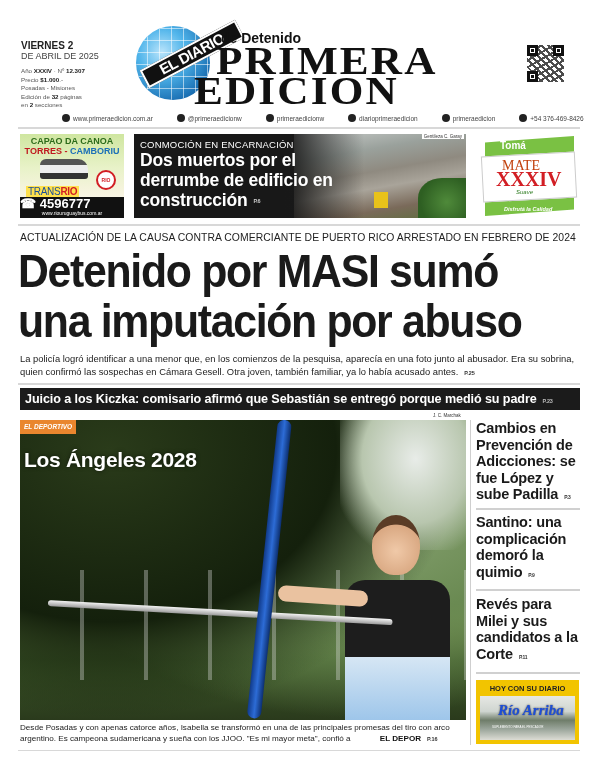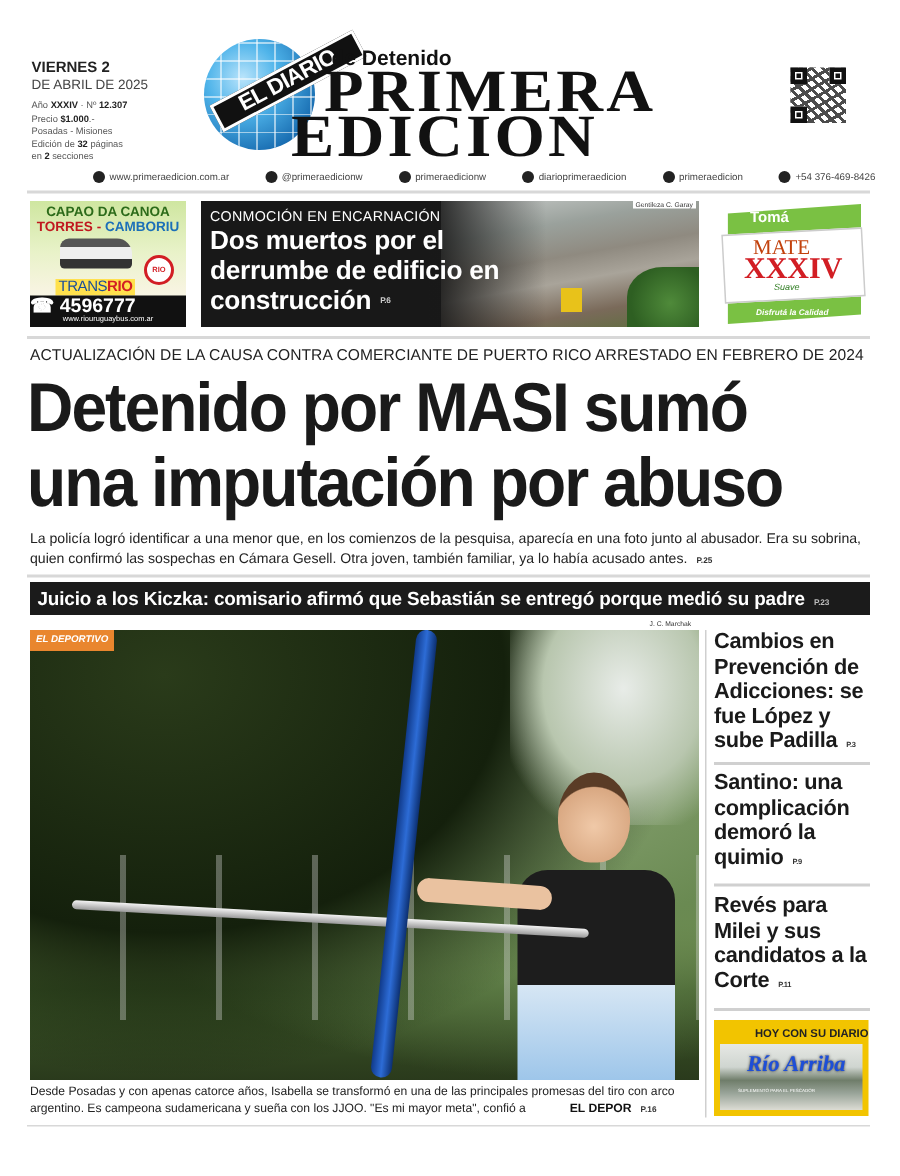--- a/index.html
+++ b/index.html
@@ -48,21 +48,21 @@
   .rule { position: absolute; left: 18px; width: 562px; height: 2px; background: #d8d8d8; }
 
   
   .ad-transrio { position: absolute; left: 20px; top: 134px; width: 104px; height: 84px; overflow: hidden;
     background: linear-gradient(180deg, #cfe6a0 0%, #e8f2c8 40%, #f7f4e0 70%, #fff 100%); }
   .ad-transrio .l1 { position: absolute; left: 5px; top: 2px; width: 94px; text-align: center; font-size: 9px; font-weight: bold; color: #2c6b1a; }
   .ad-transrio .l2 { position: absolute; left: 3px; top: 12px; width: 98px; text-align: center; font-size: 9px; font-weight: bold; color: #c0181f; }
   .ad-transrio .l2 span { color: #1b6fb8; }
   .ad-transrio .bus { position: absolute; left: 20px; top: 25px; width: 48px; height: 20px; border-radius: 6px 10px 3px 3px; background: linear-gradient(180deg,#555 0 30%, #eee 30% 70%, #333 70%); }
   .ad-transrio .rio-badge { position: absolute; left: 76px; top: 36px; width: 20px; height: 20px; border-radius: 50%; background: #fff; border: 2px solid #d21e24; font-size: 5px; color: #d21e24; font-weight: bold; text-align: center; line-height: 16px; }
-  .ad-transrio .brand { position: absolute; left: 6px; top: 52px; font-size: 10px; color: #1b4e9a; letter-spacing: -0.3px; background: #ffe14d; padding: 0 2px; margin-left: 11px; }
+  .ad-transrio .brand { position: absolute; left: 6px; top: 52px; font-size: 10px; color: #1b4e9a; letter-spacing: -0.3px; background: #ffe14d; padding: 0 2px; }
   .ad-transrio .brand b { color: #d21e24; }
   .ad-transrio .phone { position: absolute; left: 0; top: 63px; width: 104px; height: 21px; background: #111; color: #fff; }
   .ad-transrio .phone .num { display: block; font-size: 13px; font-weight: bold; text-align: left; line-height: 13px; }
   .ad-transrio .phone .url { display: block; font-size: 5px; text-align: center; line-height: 7px; }
 
   .top-story { position: absolute; left: 134px; top: 134px; width: 332px; height: 84px; background: #1a1a1a; overflow: hidden; }
   .top-story .photo { position: absolute; left: 160px; top: 0; width: 172px; height: 84px;
     background:
       linear-gradient(170deg, #c8cbc9 0%, #9aa19c 25%, #8f8a80 45%, #a9a49a 60%, #7a6a5a 80%, #5b6f3a 100%); }
   .top-story .photo .dig { position: absolute; left: 80px; top: 58px; width: 14px; height: 16px; background: #e8c21a; }
@@ -112,21 +112,21 @@
   .feature-caption b { color: #111; padding-left: 27px; }
 
   
   .col-divider { position: absolute; left: 470px; top: 420px; width: 1px; height: 325px; background: #cfcfcf; }
   .side { position: absolute; left: 476px; width: 104px; }
   .side .hl { font-size: 14.5px; font-weight: bold; line-height: 16.5px; color: #1a1a1a; letter-spacing: -0.2px; }
   .side .pg { font-size: 5px; }
   .side-sep { position: absolute; left: 476px; width: 104px; height: 2px; background: #d0d0d0; }
 
   .ad-rio { position: absolute; left: 476px; top: 680px; width: 103px; height: 64px; background: #f2c400; }
-  .ad-rio .t { position: absolute; left: 0; top: 4px; width: 103px; text-align: right; font-size: 7.5px; font-weight: bold; color: #222; }
+  .ad-rio .t { position: absolute; left: 0; top: 4px; width: 103px; text-align: center; font-size: 7.5px; font-weight: bold; color: #222; }
   .ad-rio .img { position: absolute; left: 4px; top: 16px; width: 95px; height: 44px; background: linear-gradient(180deg, #e6e8e4 0%, #cfd5d0 35%, #6f7d6a 55%, #9aa59a 75%, #dcdcd4 100%); }
   .ad-rio .script { position: absolute; left: 22px; top: 22px; font-family: "Liberation Serif", serif; font-style: italic; font-weight: bold; font-size: 15px; color: #1d4ed8; text-shadow: 0 0 2px #333; }
   .ad-rio .small { position: absolute; left: 16px; top: 45px; font-size: 3px; color: #fff; }
 
   .bottom-rule { position: absolute; left: 18px; top: 750px; width: 562px; height: 1px; background: #d8d8d8; }
 </style>
 </head>
 <body>
 
 <header class="masthead">
@@ -243,21 +243,21 @@
 <article class="feature">
   <div class="sky"></div>
   <div class="fence"></div>
   <div class="girl-body"></div>
   <div class="girl-head"></div>
   <div class="arm"></div>
   <div class="stabilizer"></div>
   <div class="bow"></div>
   <div class="tag">EL DEPORTIVO</div>
   <h2 class="hl">
-    <br>
+    <span>Los Ángeles 2028</span><br>
   </h2>
 </article>
 <p class="feature-caption"><span>Desde Posadas y con apenas catorce años, Isabella se transformó en una de las principales promesas del tiro con arco argentino. Es campeona sudamericana y sueña con los JJOO. "Es mi mayor meta", confió a</span> <b>EL DEPOR</b><span class="pg">P.16</span></p>
 
 <div class="col-divider"></div>
 
 <article class="side" style="top:420px">
   <h3 class="hl"><span>Cambios en Prevención de Adicciones: se fue López y sube Padilla</span><span class="pg">P.3</span></h3>
 </article>
 <div class="side-sep" style="top:508px"></div>

